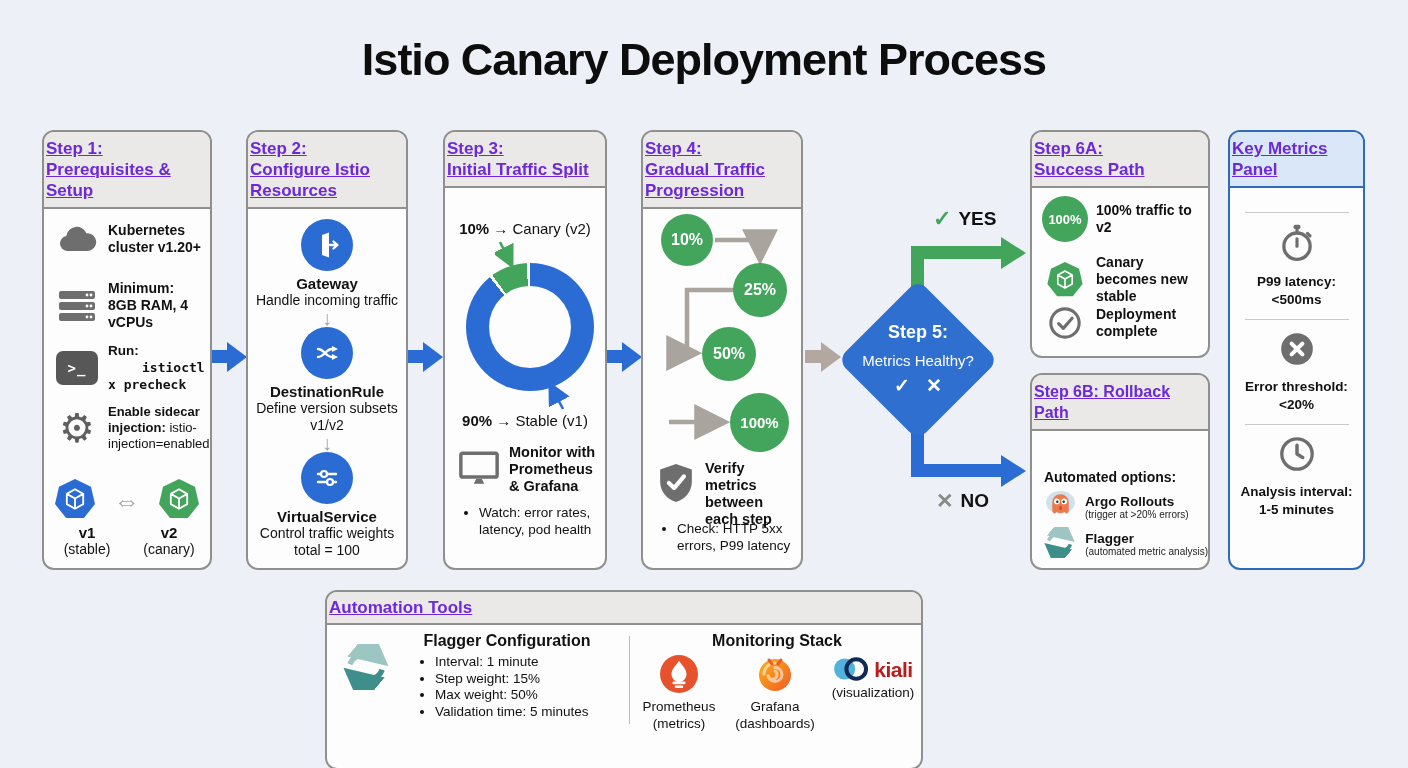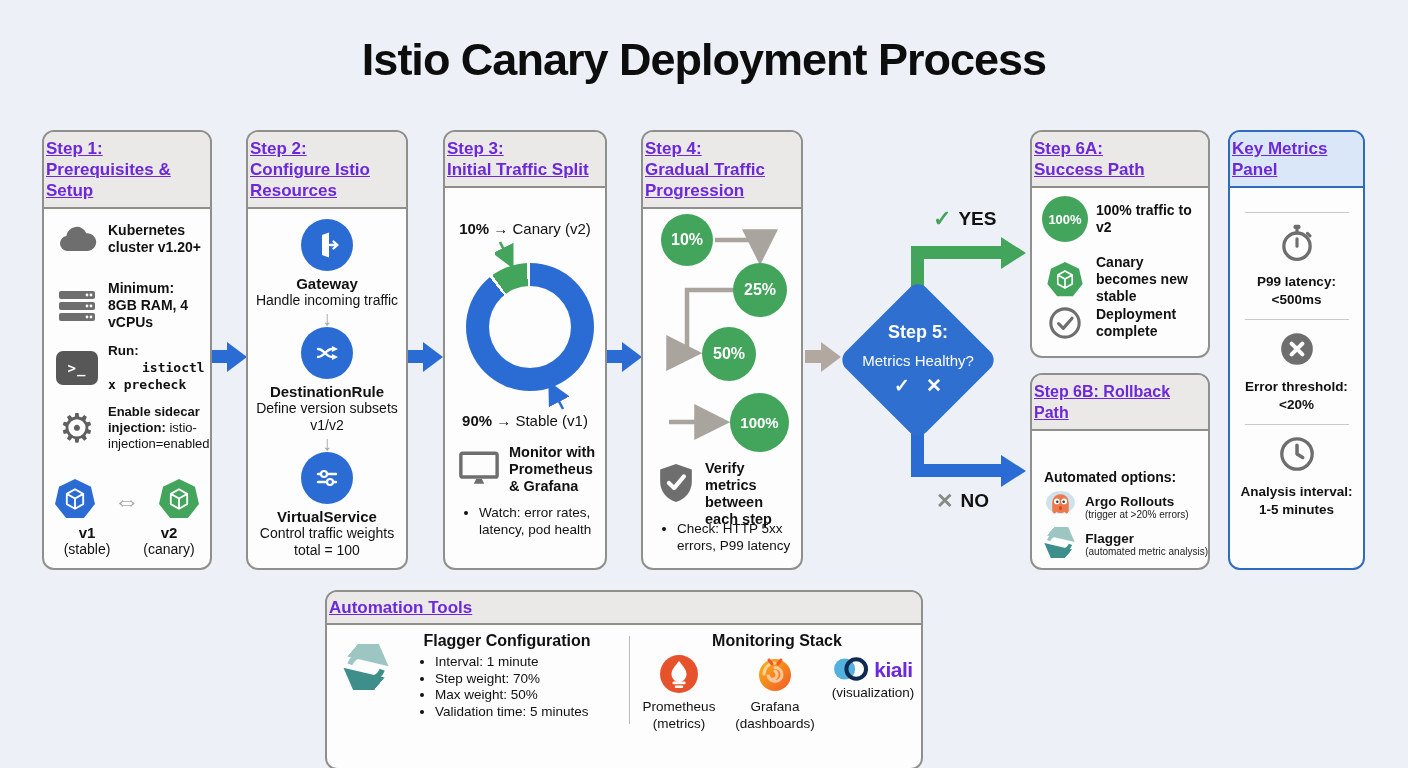--- a/index.html
+++ b/index.html
@@ -401,21 +401,21 @@
               <path d="M0,0 L7,3.5 L0,7 z" fill="#3E8F8C"></path>
             </marker>
         </defs>
         <path d="M5 15 C8 7 20 5 26 10" stroke="#9DC6C3" stroke-width="4" fill="none" marker-end="url(#mf2a)"></path>
         <path d="M29 19 C26 27 14 29 8 24" stroke="#3E8F8C" stroke-width="4" fill="none" marker-end="url(#mf2b)"></path>
       </svg>
     </span>
     <div class="abs" style="left:66px;top:40px;width:228px;text-align:center;font-weight:700;font-size:16px;">Flagger Configuration</div>
     <ul class="blist abs" style="left:88px;top:62px;width:210px;font-size:13.5px;line-height:16.5px;">
       <li>Interval: 1 minute</li>
-      <li>Step weight: 70%</li>
+      <li>Step weight: 15%</li>
       <li>Max weight: 50%</li>
       <li>Validation time: 5 minutes</li>
     </ul>
     <div class="abs" style="left:302px;top:44px;width:1px;height:88px;background:#BBB;"></div>
     <div class="abs" style="left:308px;top:40px;width:284px;text-align:center;font-weight:700;font-size:16px;">Monitoring Stack</div>
     <div class="abs" style="left:306px;top:62px;width:288px;display:flex;justify-content:space-between;">
       <div class="tool-col" style="width:92px;">
         <span>
           <svg width="40" height="40" viewBox="0 0 40 40">
             <circle cx="20" cy="20" r="19" fill="#E6522C"></circle>
@@ -443,20 +443,20 @@
         </span>
         <span>Grafana</span>
         <span>(dashboards)</span>
       </div>
       <div class="tool-col" style="width:96px;">
         <span style="display:flex;align-items:center;gap:3px;">
           <svg width="38" height="30" viewBox="0 0 36 28">
             <circle cx="11" cy="14" r="10" fill="#53B1DE"></circle>
             <circle cx="22" cy="14" r="9.3" fill="none" stroke="#0F2B52" stroke-width="3.8"></circle>
           </svg>
-          <span style="font-weight:700;font-size:21px;color:#6d28d9;letter-spacing:-0.5px;">kiali</span>
+          <span style="font-weight:700;font-size:21px;color:#b91c1c;letter-spacing:-0.5px;">kiali</span>
         </span>
         <span>(visualization)</span>
       </div>
     </div>
   </div>
 
 </div>
 
 </body></html>

